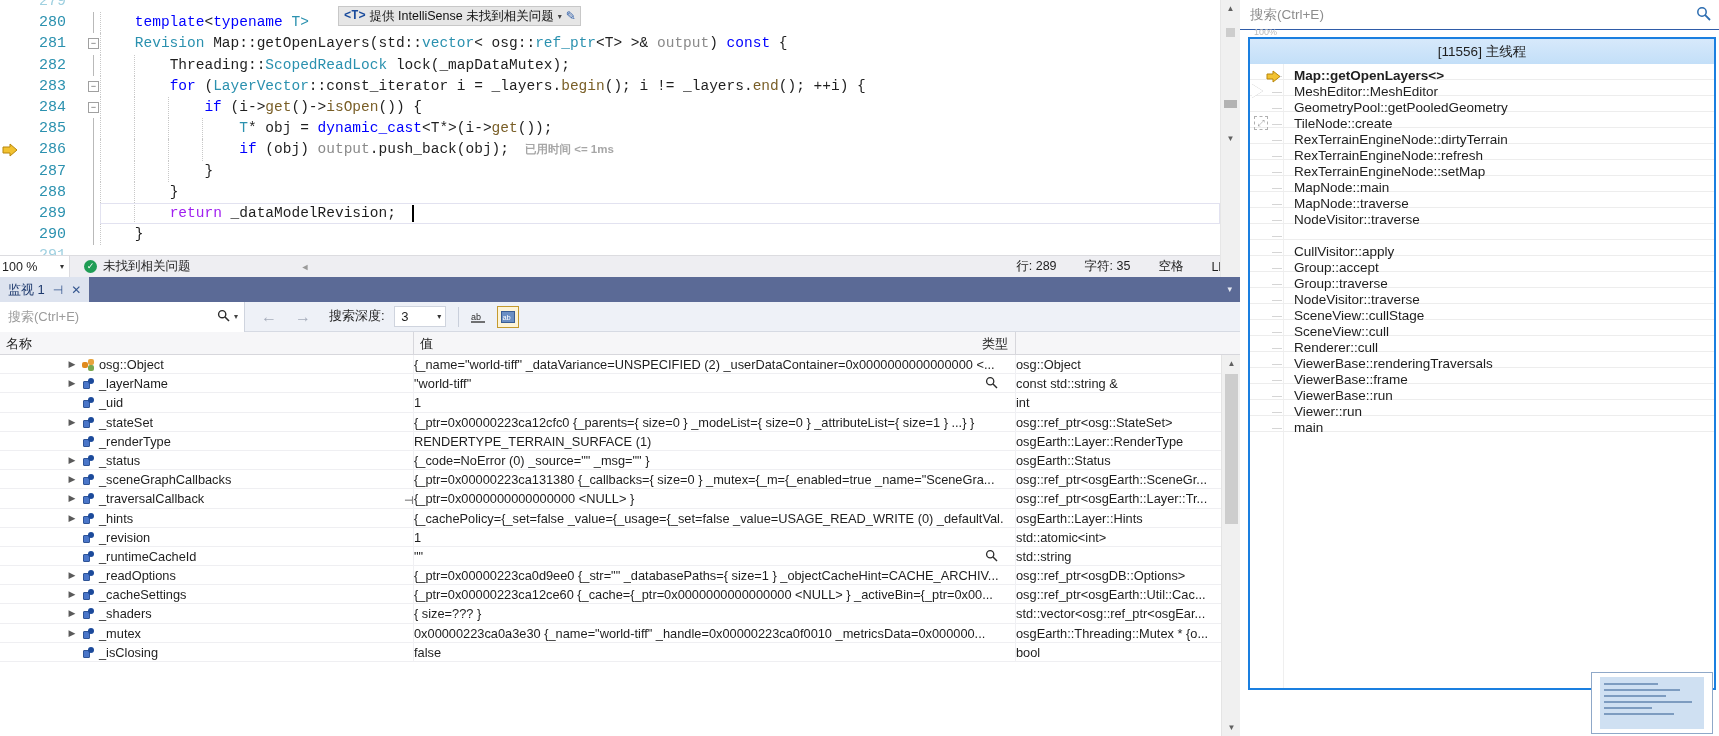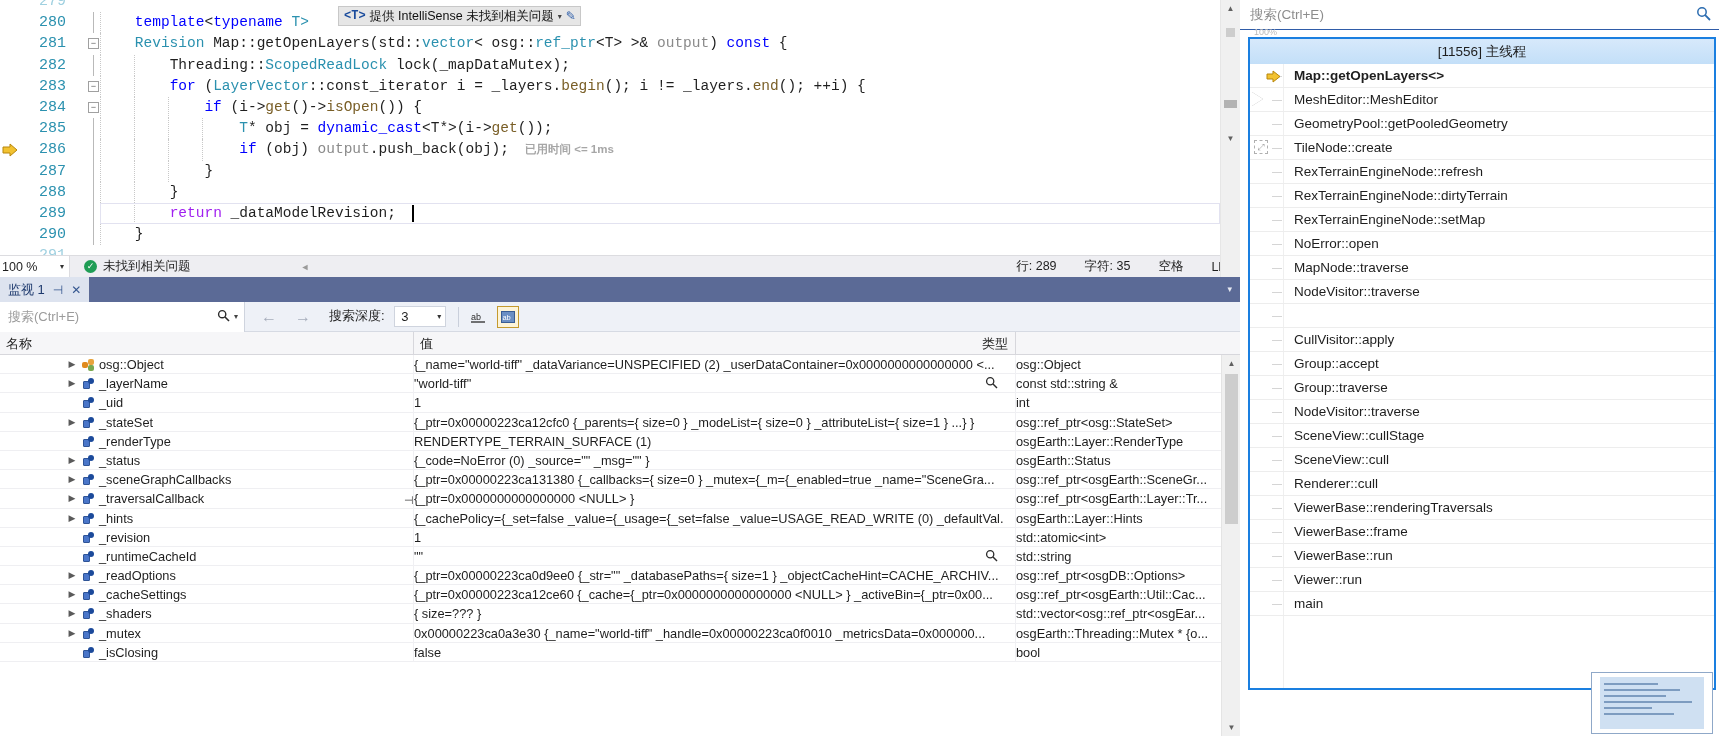--- a/index.html
+++ b/index.html
@@ -244,21 +244,21 @@
   .cs-frame {
     position: absolute; left: 8px; top: 37px; width: 468px; height: 653px;
     border: 2px solid #1a7fe0; background: #ffffff;
   }
   .cs-thread {
     position: relative; height: 25px; line-height: 25px; text-align: center;
     background: linear-gradient(#d7e9fb, #c3dff8);
     font-size: 13.5px; color: #1e1e1e;
   }
   .cs-row {
-    position: relative; height: 24px; line-height: 24px;
+    position: relative; height: 16px; line-height: 24px;
     border-bottom: 1px solid #ededed; font-size: 13.5px; color: #1e1e1e;
     white-space: nowrap;
   }
   .cs-row .cs-label { position: absolute; left: 44px; top: 0; }
   .cs-row.active .cs-label { font-weight: bold; }
   .cs-row .yarrow {
     position: absolute; left: 16px; top: 6px; font-size: 13px; color: #e0a91b;
     line-height: 12px;
   }
   .cs-tick {
@@ -611,33 +611,33 @@
             <div class="cs-tick" style="top: 12px;"></div>
             <div class="cs-label">GeometryPool::getPooledGeometry</div>
           </div>
           <div class="cs-row">
             <div class="cs-tick" style="top: 12px;"></div>
             <div class="cs-icon-sq" style="top: 4px;">⤢</div>
             <div class="cs-label">TileNode::create</div>
           </div>
           <div class="cs-row">
             <div class="cs-tick" style="top: 12px;"></div>
+            <div class="cs-label">RexTerrainEngineNode::dirtyTerrain</div>
+          </div>
+          <div class="cs-row">
+            <div class="cs-tick" style="top: 12px;"></div>
             <div class="cs-label">RexTerrainEngineNode::refresh</div>
           </div>
           <div class="cs-row">
             <div class="cs-tick" style="top: 12px;"></div>
-            <div class="cs-label">RexTerrainEngineNode::dirtyTerrain</div>
-          </div>
-          <div class="cs-row">
-            <div class="cs-tick" style="top: 12px;"></div>
             <div class="cs-label">RexTerrainEngineNode::setMap</div>
           </div>
           <div class="cs-row">
             <div class="cs-tick" style="top: 12px;"></div>
-            <div class="cs-label">NoError::open</div>
+            <div class="cs-label">MapNode::main</div>
           </div>
           <div class="cs-row">
             <div class="cs-tick" style="top: 12px;"></div>
             <div class="cs-label">MapNode::traverse</div>
           </div>
           <div class="cs-row">
             <div class="cs-tick" style="top: 12px;"></div>
             <div class="cs-label">NodeVisitor::traverse</div>
           </div>
           <div class="cs-row">

